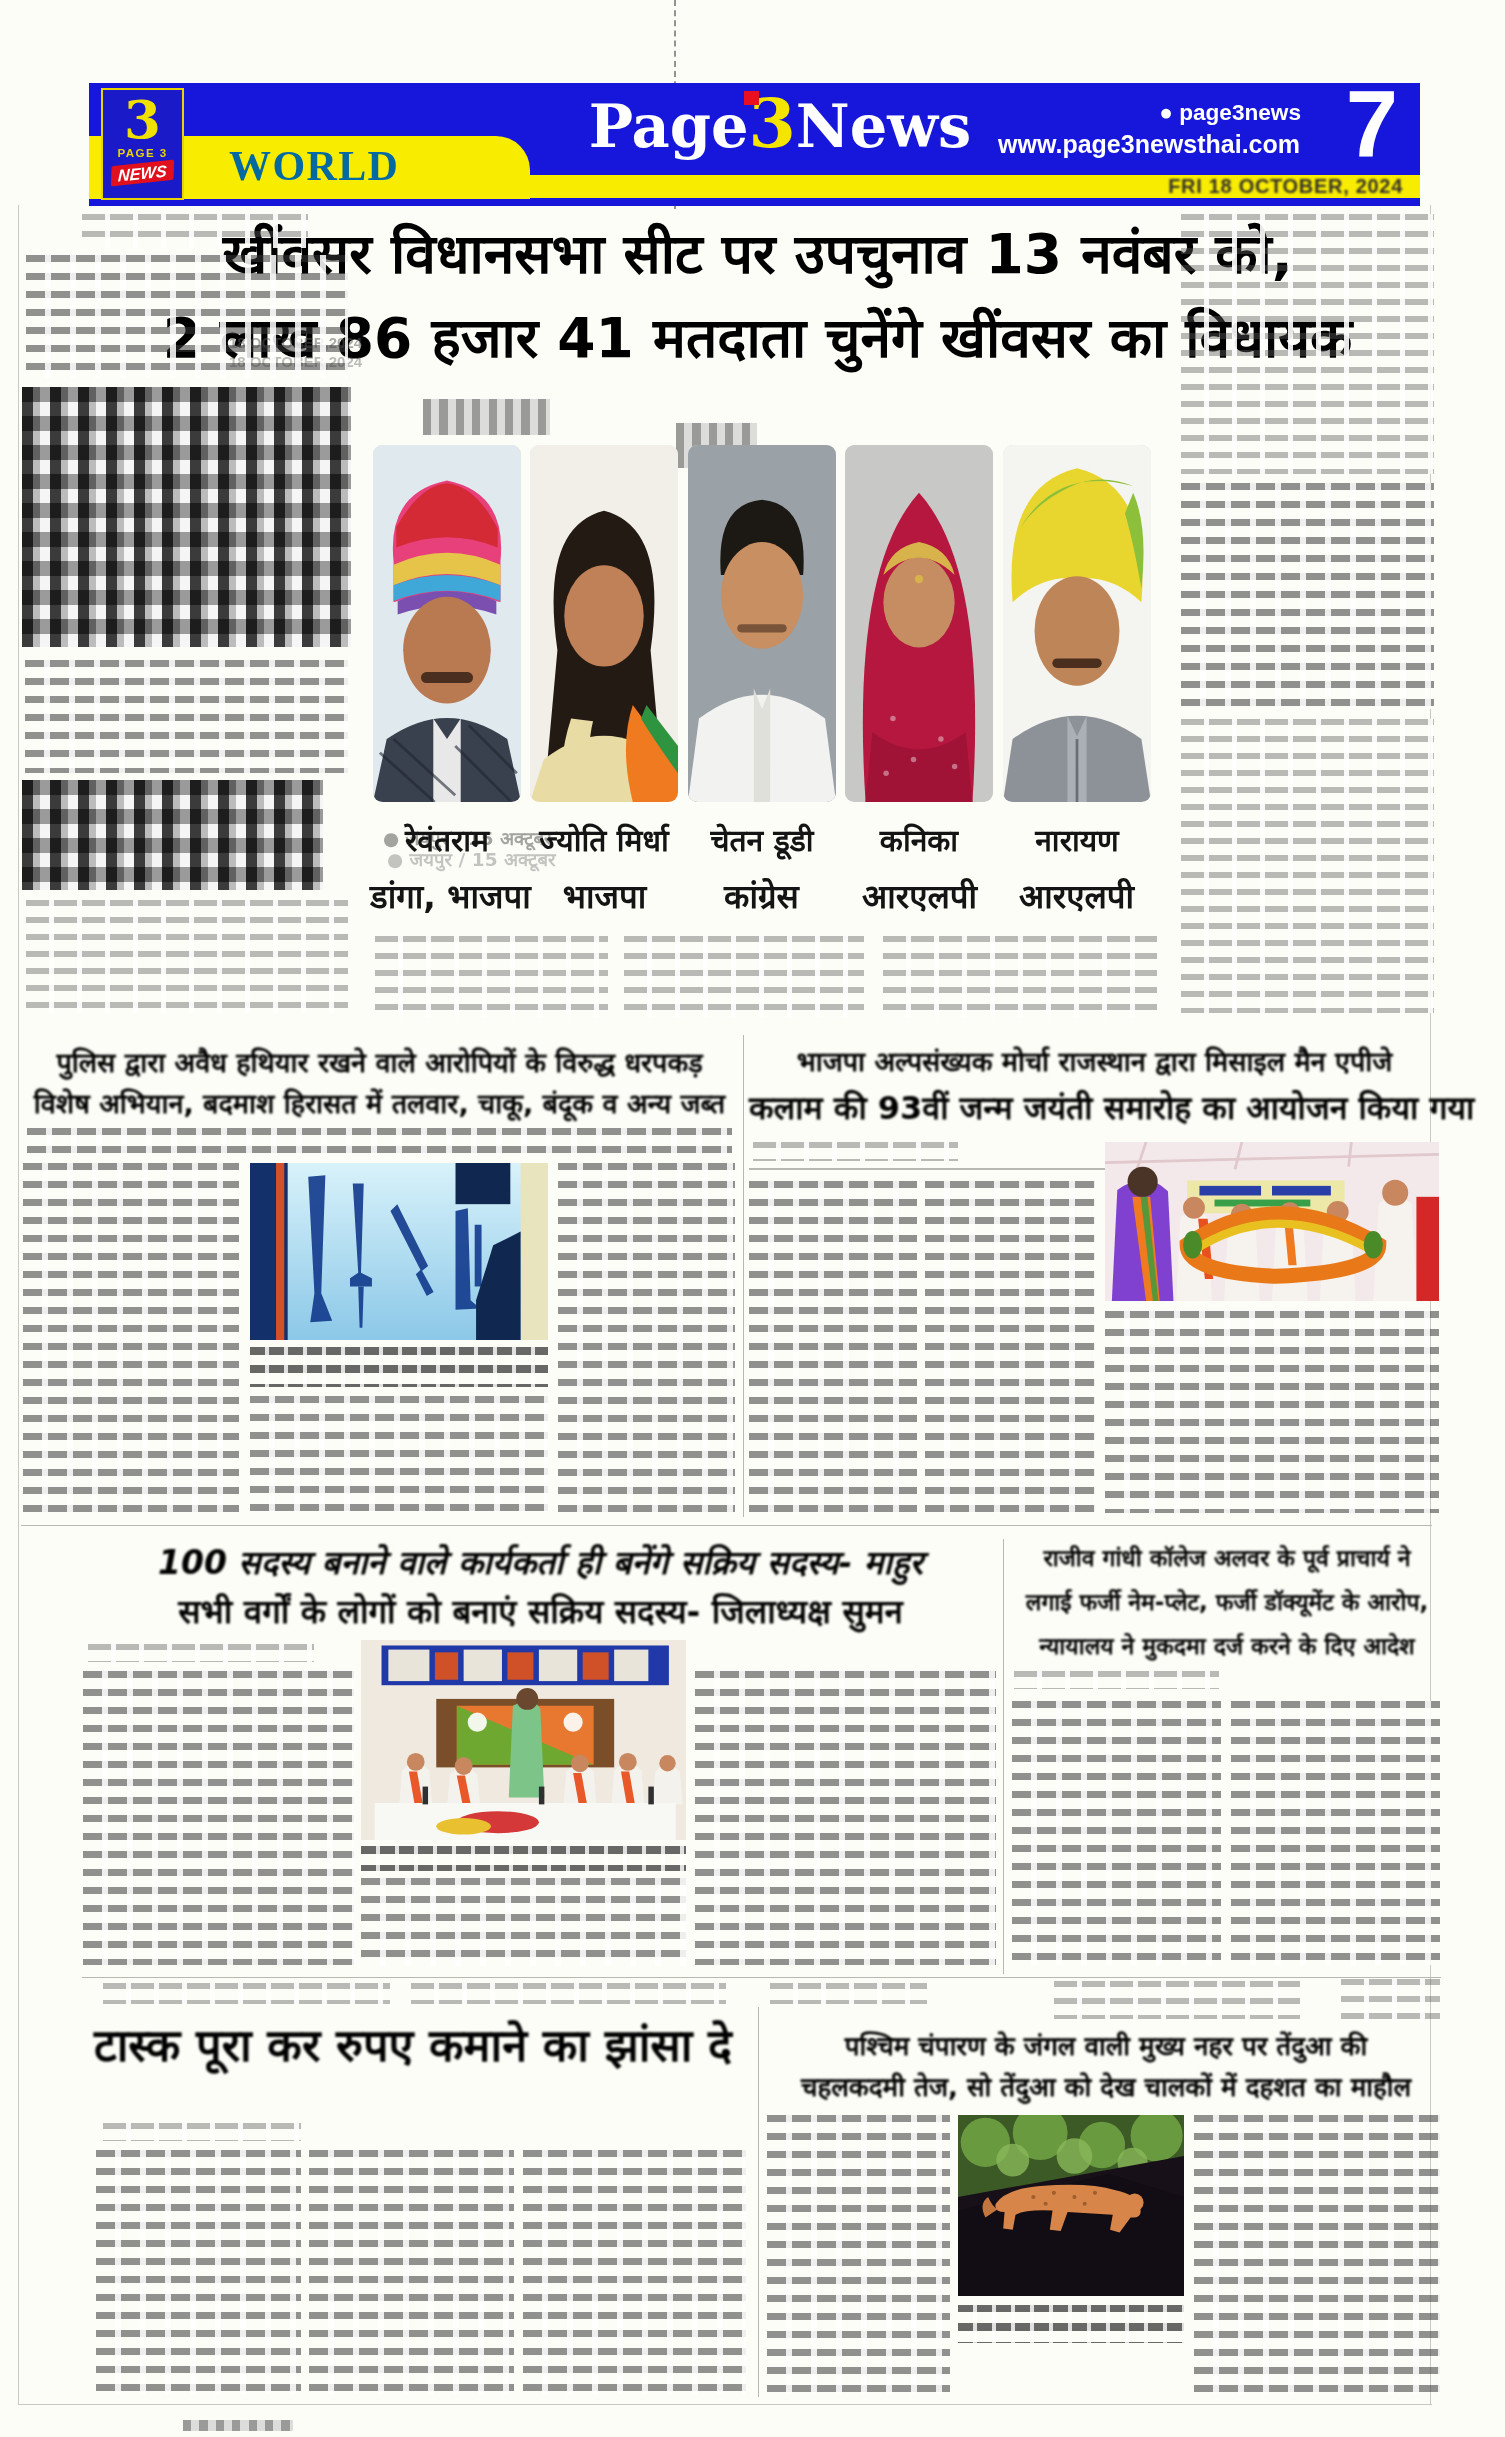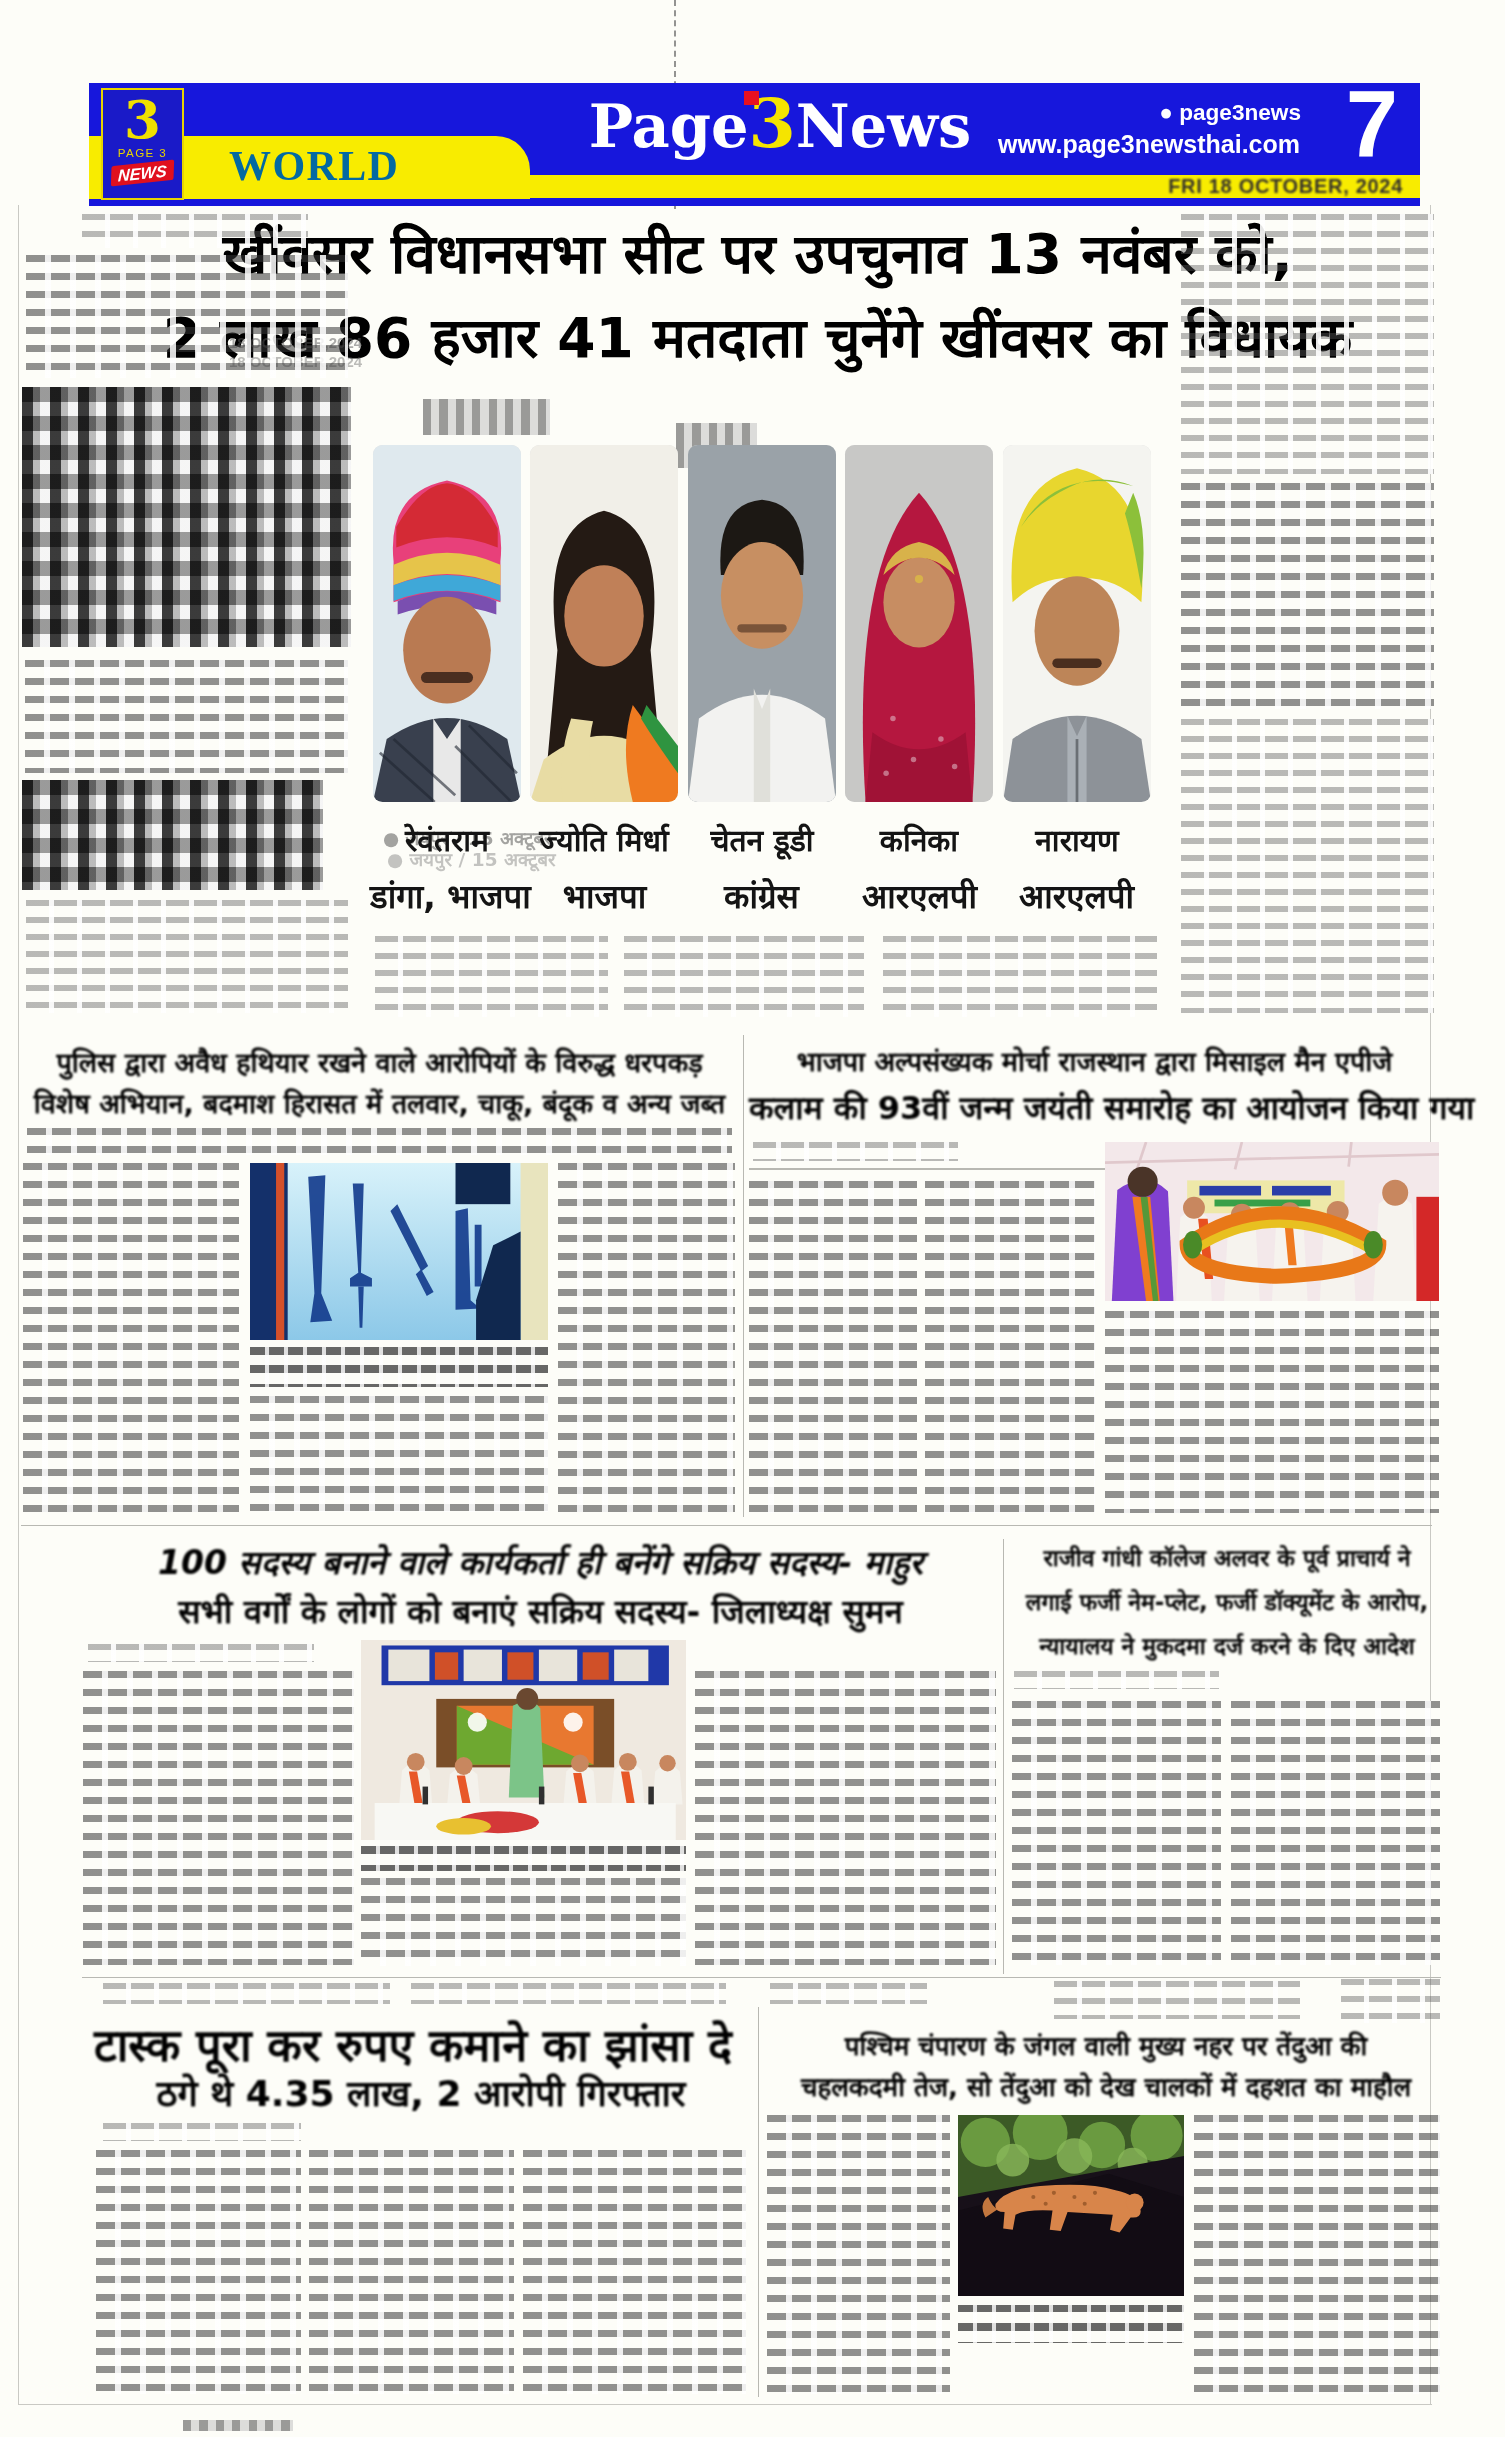--- a/index.html
+++ b/index.html
@@ -10,21 +10,21 @@
   .abs{position:absolute;}
   .edge{position:absolute; background:#c9c9c4;}
   
   .banner{position:absolute; left:89px; top:83px; width:1331px; height:92px; background:#1717dc;}
   .yellow-strip{position:absolute; left:89px; top:175px; width:1331px; height:23px; background:#f8ec00;}
   .blue-bar{position:absolute; left:89px; top:198px; width:1331px; height:8.2px; background:#1717dc;}
   .world-band{position:absolute; left:89px; top:136px; width:441px; height:63px; background:#f8ec00; border-top-right-radius:34px; z-index:3;}
   .world-text{position:absolute; left:140px; top:5.5px; font-family:"Liberation Serif", serif; font-weight:bold; font-size:42px; color:#0369a1; letter-spacing:1.4px;}
   .logo-box{position:absolute; left:101px; top:88px; width:79px; height:108px; background:#1a1ac8; border:2.7px solid #e8d400; z-index:4; text-align:center;}
   .logo-num{font-family:"DejaVu Serif", serif; font-weight:bold; font-size:53px; color:#f0e000; line-height:59px; display:block;}
-  .logo-page3{display:block; font-size:11.6px; font-weight:normal; color:#e8d400; letter-spacing:1.4px; margin-top:-2.7px;}
+  .logo-page3{display:block; font-size:11.6px; font-weight:bold; color:#e8d400; letter-spacing:1.4px; margin-top:-2.7px;}
   .logo-ribbon{display:inline-block; margin-top:3.4px; background:#e0101e; color:#fff; font-style:italic; font-weight:bold; font-size:16.4px; padding:0.7px 6.8px; transform:rotate(-6deg) skewX(-8deg); border-radius:2.1px;}
   .mast-title{position:absolute; left:554px; top:86px; width:452px; text-align:center; z-index:2;
     font-family:"DejaVu Serif", serif; font-weight:bold; color:#fff; font-size:59px; line-height:75px; white-space:nowrap;}
   .mast-title .three{color:#f5e400; font-size:68px; position:relative;}
   .mast-title .red-notch{position:absolute; left:-4.1px; top:8.2px; width:15px; height:13.7px; background:#e81020; display:inline-block;}
   .mast-social{position:absolute; left:979px; top:100px; width:322px; text-align:right; color:#fff; font-weight:bold; font-size:22.6px; z-index:2; white-space:nowrap;}
   .mast-web{position:absolute; left:910px; top:130px; width:390px; text-align:right; color:#fff; font-weight:bold; font-size:25px; z-index:2; white-space:nowrap;}
   .mast-pagenum{position:absolute; left:1324px; top:73px; width:96px; text-align:center; color:#fff; font-weight:bold; font-size:94px; line-height:103px; z-index:2;}
   .mast-date{position:absolute; left:1013px; top:175px; width:390px; height:20px; line-height:23px; text-align:right; font-weight:bold; font-size:20px; color:#33302a; z-index:4; filter:blur(0.8px); letter-spacing:0.7px;}
   
@@ -354,21 +354,20 @@
   <div class="g-light" style="left:1014px; top:1671px; width:205px; height:18px;"></div>
   <div class="g" style="left:1012px; top:1701px; width:209px; height:264px;"></div>
   <div class="g" style="left:1231px; top:1701px; width:209px; height:264px;"></div>
 
   <div class="rule" style="left:82px; top:1977px; width:1359px; height:1.4px;"></div>
   <div class="rule" style="left:758px; top:2007px; width:1.4px; height:390px;"></div>
 
   <div class="g-light" style="left:103px; top:1983px; width:287px; height:20.5px;"></div>
   <div class="g-light" style="left:411px; top:1983px; width:315px; height:20.5px;"></div>
   <div class="art-head hindi art-head-soft" style="left:88px; top:2013px; width:650px; font-size:45px;">टास्क पूरा कर रुपए कमाने का झांसा दे</div>
-  <div class="art-head hindi art-head-soft" style="left:96px; top:2068px; width:650px; font-size:36px;">ठगे थे 4.35 लाख, 2 आरोपी गिरफ्तार</div>
   <div class="g-light" style="left:103px; top:2123px; width:198px; height:18px;"></div>
   <div class="g" style="left:96px; top:2150px; width:205px; height:244px;"></div>
   <div class="g" style="left:309px; top:2150px; width:205px; height:244px;"></div>
   <div class="g" style="left:523px; top:2150px; width:223px; height:244px;"></div>
 
   <div class="g-light" style="left:770px; top:1983px; width:157px; height:20.5px;"></div>
   <div class="g-light" style="left:1054px; top:1981px; width:246px; height:38px;"></div>
   <div class="g-light" style="left:1341px; top:1979px; width:99px; height:44px;"></div>
   <div class="art-head hindi art-head-soft" style="left:767px; top:2068px; width:678px; font-size:26px;">चहलकदमी तेज, सो तेंदुआ को देख चालकों में दहशत का माहौल</div>
   <div class="art-head hindi art-head-soft" style="left:767px; top:2027px; width:678px; font-size:26px;">पश्चिम चंपारण के जंगल वाली मुख्य नहर पर तेंदुआ की</div>

